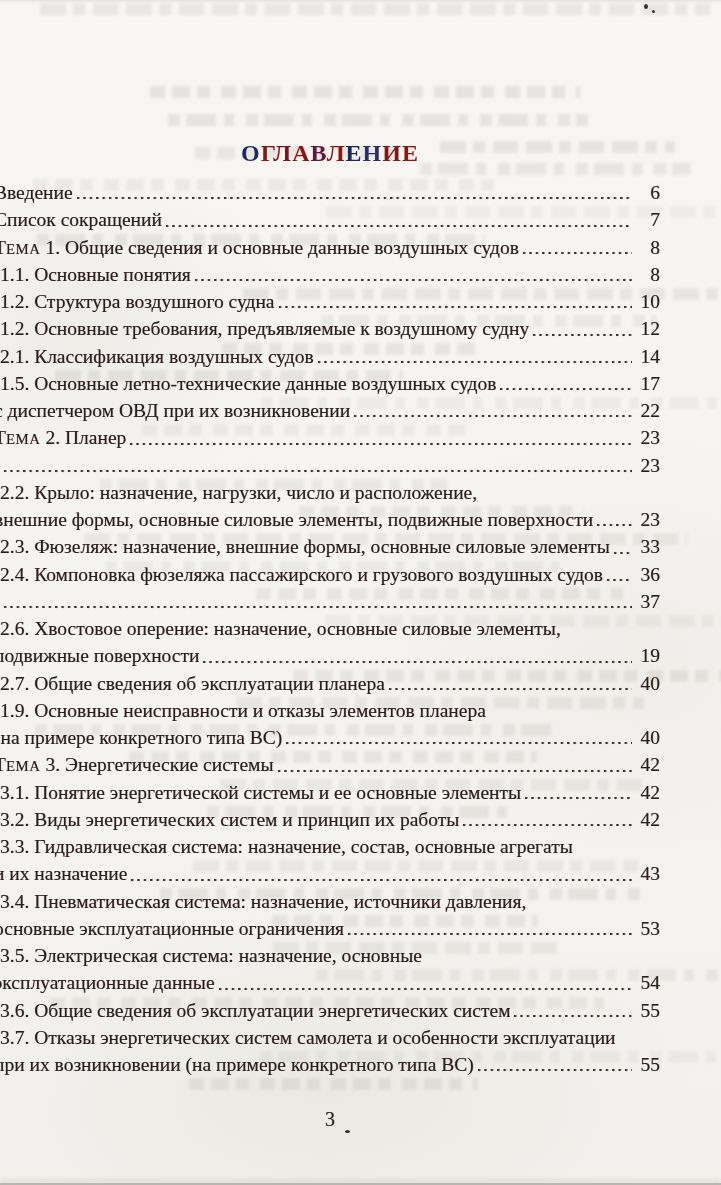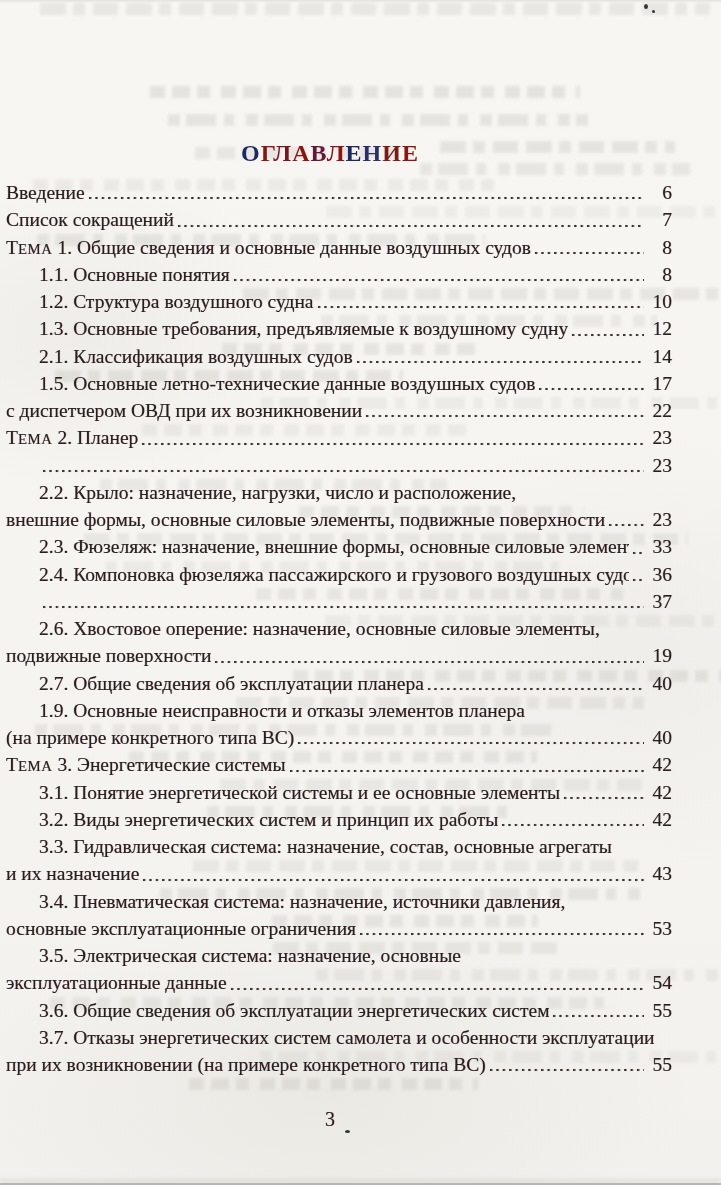--- a/index.html
+++ b/index.html
@@ -23,27 +23,27 @@
   }
   .edge-top{
     position:absolute;left:0;right:0;top:0;height:3px;
     background:linear-gradient(#e3e1db, rgba(227,225,219,0));
   }
   .title{
     position:absolute;top:124px;left:0;width:660px;z-index:3;
     text-align:center;font-weight:bold;font-size:24px;letter-spacing:1px;
     color:#8a1612;
   }
-  .toc{position:absolute;top:179px;left:12px;width:660px;z-index:3;}
+  .toc{position:absolute;top:179px;left:0;width:660px;z-index:3;}
   .line{
     display:flex;align-items:baseline;height:27.25px;line-height:27.25px;
     font-size:19.5px;white-space:nowrap;color:#26211e;
     text-shadow:0.5px 0 0 rgba(165,35,25,0.30), -0.5px 0 0 rgba(35,45,135,0.22);
   }
-  .line.ind{padding-left:27px;justify-content:space-between;}
+  .line.ind{justify-content:space-between;}
   .line.flush{margin-left:-6px;}
   .txt{flex:0 1 auto;overflow:hidden;}
   .dots{
     flex:1 1 12px;min-width:10px;align-self:flex-end;height:6px;
     margin:0 4px 5px 3px;
     background-image:radial-gradient(circle at 2px 3px,#3a332d 1.15px,transparent 1.55px);
     background-size:6.4px 6px;background-repeat:repeat-x;
   }
   .pg{flex:0 0 auto;min-width:24px;text-align:right;}
   .tema-sc{font-size:0.76em;letter-spacing:0.6px;}
@@ -124,21 +124,21 @@
       <span class="txt">1.1. Основные понятия</span>
       <span class="dots"></span>
       <span class="pg">8</span>
     </div>
     <div class="line ind">
       <span class="txt">1.2. Структура воздушного судна</span>
       <span class="dots"></span>
       <span class="pg">10</span>
     </div>
     <div class="line ind">
-      <span class="txt">1.3. Основные требования, предъявляемые к воздушному судну</span>
+      <span class="txt">1.2. Основные требования, предъявляемые к воздушному судну</span>
       <span class="dots"></span>
       <span class="pg">12</span>
     </div>
     <div class="line ind">
       <span class="txt">2.1. Классификация воздушных судов</span>
       <span class="dots"></span>
       <span class="pg">14</span>
     </div>
     <div class="line ind">
       <span class="txt">1.5. Основные летно-технические данные воздушных судов</span>

